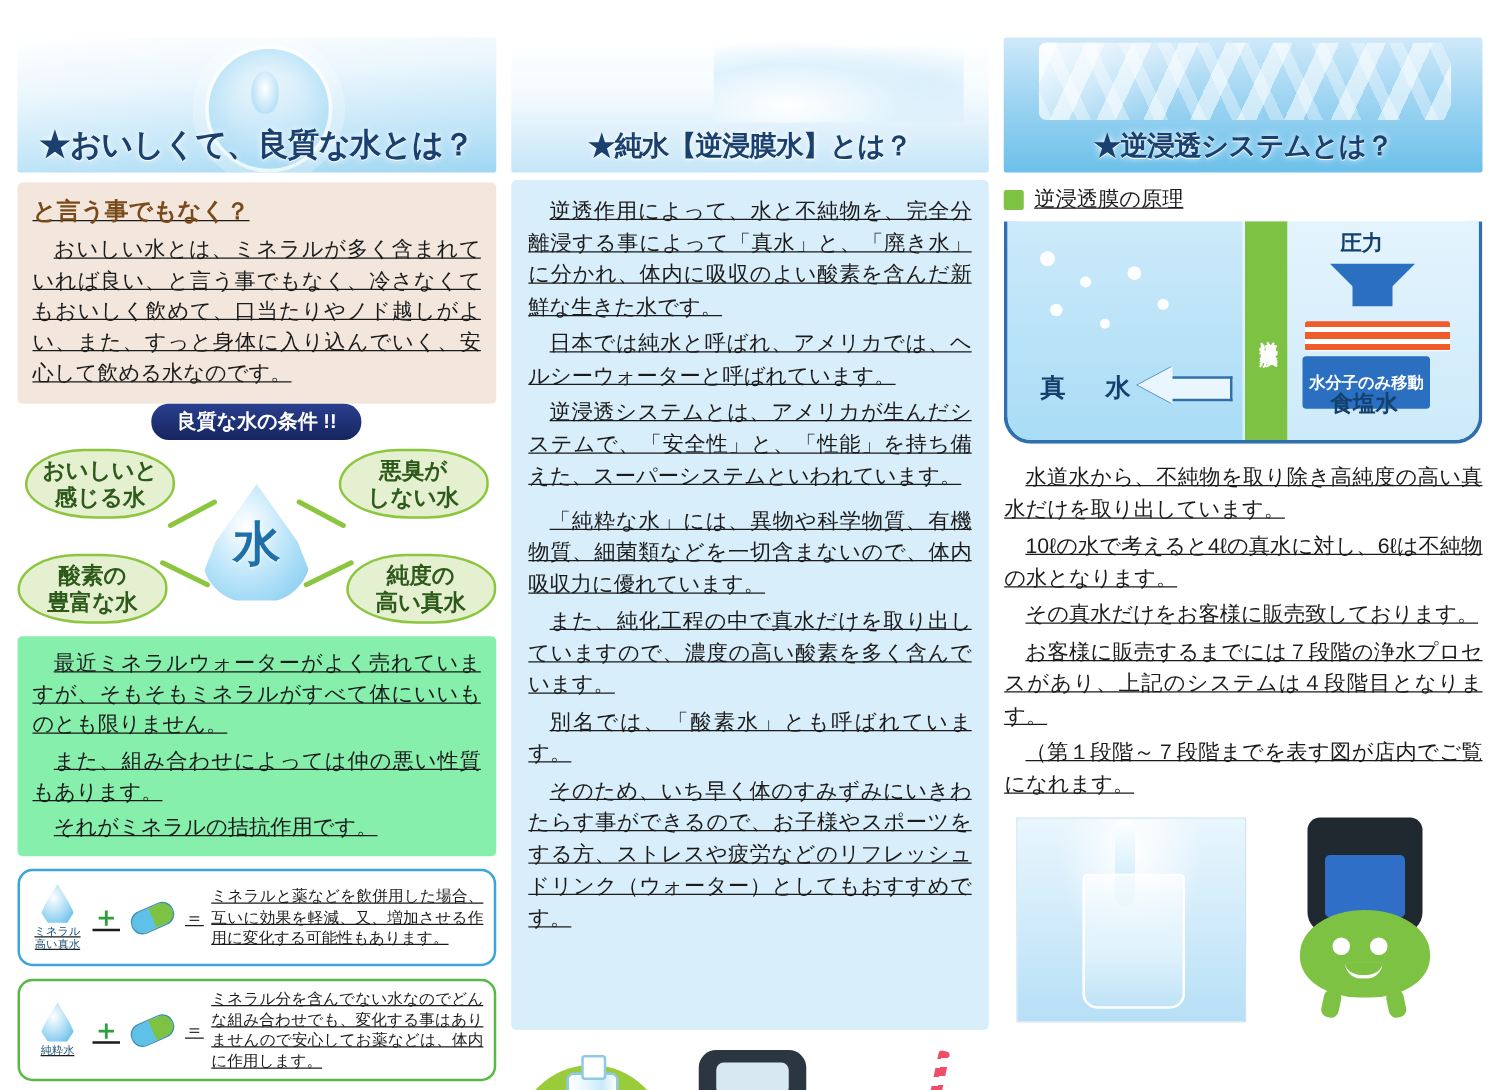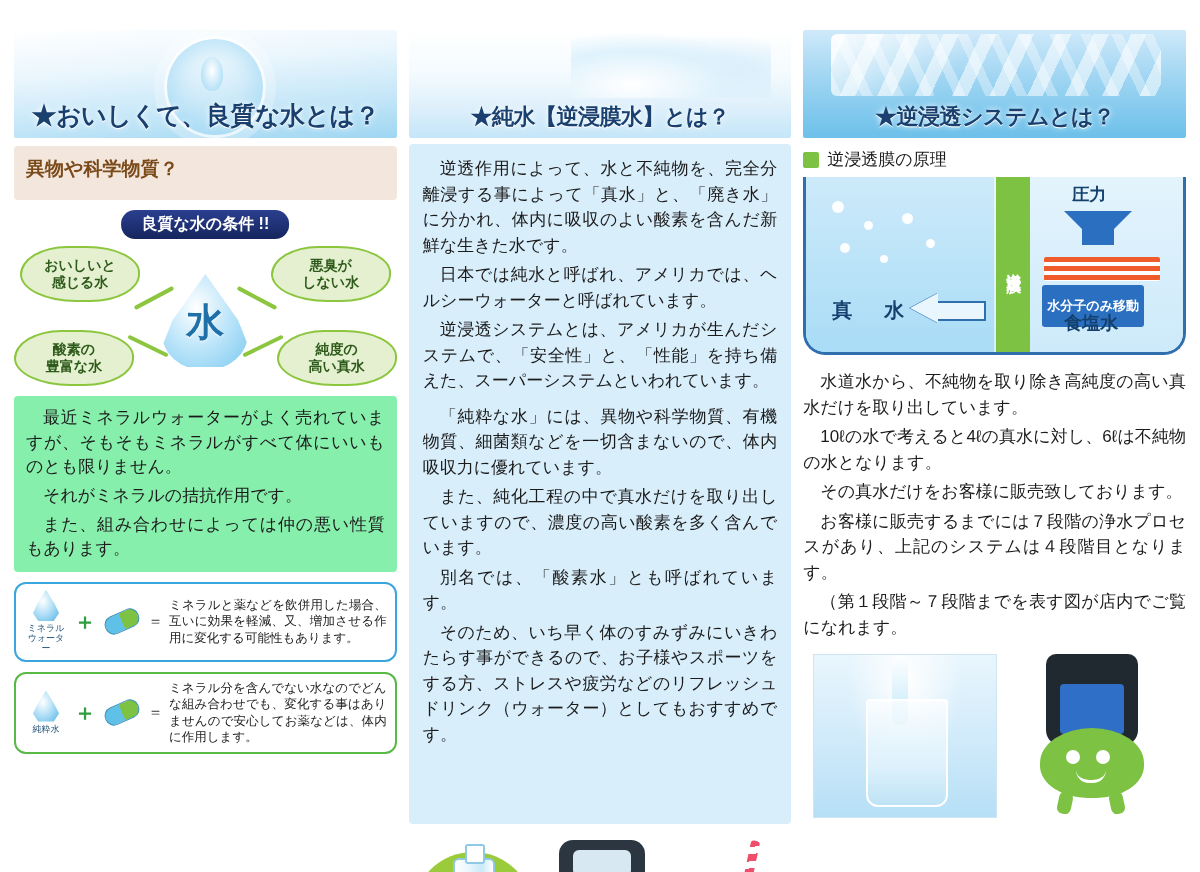--- a/index.html
+++ b/index.html
@@ -19,20 +19,21 @@
     position: absolute;
     inset: 0;
     display: flex;
     padding: 30px 14px 18px 14px;
     box-sizing: border-box;
     gap: 12px;
   }
   .col {
     position: relative;
     box-sizing: border-box;
+    text-decoration: underline;
   }
   .col-left  { width: 384px; }
   .col-mid   { width: 384px; }
   .col-right { width: 384px; }
 
   
   .banner {
     position: relative;
     height: 108px;
     border-radius: 2px;
@@ -108,21 +109,20 @@
     line-height: 1.45;
     text-align: justify;
     margin: 0;
   }
   .body-text + .body-text { margin-top: 4px; }
   .indent { text-indent: 1em; }
 
   .cond-wrap {
     position: relative;
     height: 182px;
-    margin-top: 10px;
   }
   .cond-pill {
     position: absolute;
     left: 50%;
     transform: translateX(-50%);
     top: 0;
     background: linear-gradient(180deg, #2a3f8f 0%, #16255e 100%);
     color: #ffffff;
     font-size: 16px;
     font-weight: bold;
@@ -144,21 +144,21 @@
     text-shadow: 0 1px 2px rgba(255,255,255,0.9);
   }
   .cloud {
     position: absolute;
     width: 120px; height: 56px;
     background: #e4f0cf;
     border: 2px solid #8cc63f;
     border-radius: 40% 45% 42% 48% / 52% 48% 50% 50%;
     display: flex; align-items: center; justify-content: center;
     text-align: center;
-    font-size: 14px; font-weight: bold; color: #2d5a1a;
+    font-size: 18px; font-weight: bold; color: #2d5a1a;
     line-height: 1.25;
     box-sizing: border-box;
   }
   .cloud.c1 { left: 6px;   top: 36px; }
   .cloud.c2 { right: 6px;  top: 36px; }
   .cloud.c3 { left: 0px;   top: 120px; }
   .cloud.c4 { right: 0px;  top: 120px; }
   .arrow-line {
     position: absolute;
     height: 4px;
@@ -495,21 +495,22 @@
 <div class="page">
 
   <div class="col col-left">
 
     <div class="banner">
       <div class="ripple"></div>
       <div class="banner-title">★おいしくて、良質な水とは？</div>
     </div>
 
     <div class="beige-box">
-      <h3>異物や科学物質？</h3>
+      <h3>と言う事でもなく？</h3>
+      <p class="body-text indent">おいしい水とは、ミネラルが多く含まれていれば良い、と言う事でもなく、冷さなくてもおいしく飲めて、口当たりやノド越しがよい、また、すっと身体に入り込んでいく、安心して飲める水なのです。</p>
     </div>
 
     <div class="cond-wrap">
       <div class="cond-pill">良質な水の条件 !!</div>
 
       <div class="arrow-line a1"></div>
       <div class="arrow-line a2"></div>
       <div class="arrow-line a3"></div>
       <div class="arrow-line a4"></div>
 
@@ -520,29 +521,29 @@
       <div class="cloud c2" style="white-space:pre-line">悪臭が
 しない水</div>
       <div class="cloud c3" style="white-space:pre-line">酸素の
 豊富な水</div>
       <div class="cloud c4" style="white-space:pre-line">純度の
 高い真水</div>
     </div>
 
     <div class="blue-box">
       <p class="body-text indent">最近ミネラルウォーターがよく売れていますが、そもそもミネラルがすべて体にいいものとも限りません。</p>
+      <p class="body-text indent">また、組み合わせによっては仲の悪い性質もあります。</p>
       <p class="body-text indent">それがミネラルの拮抗作用です。</p>
-      <p class="body-text indent">また、組み合わせによっては仲の悪い性質もあります。</p>
     </div>
 
     <div class="note-box">
       <div class="note-ico">
         <div class="drop"></div>
         <span style="white-space:pre-line">ミネラル
-ウォーター</span>
+高い真水</span>
       </div>
       <div class="plus">＋</div>
       <div class="pill-ico">
           <div class="capsule"></div>
         </div>
       <div class="eq">＝</div>
       <div class="note-text">ミネラルと薬などを飲併用した場合、互いに効果を軽減、又、増加させる作用に変化する可能性もあります。</div>
     </div>
 
     <div class="note-box green">

